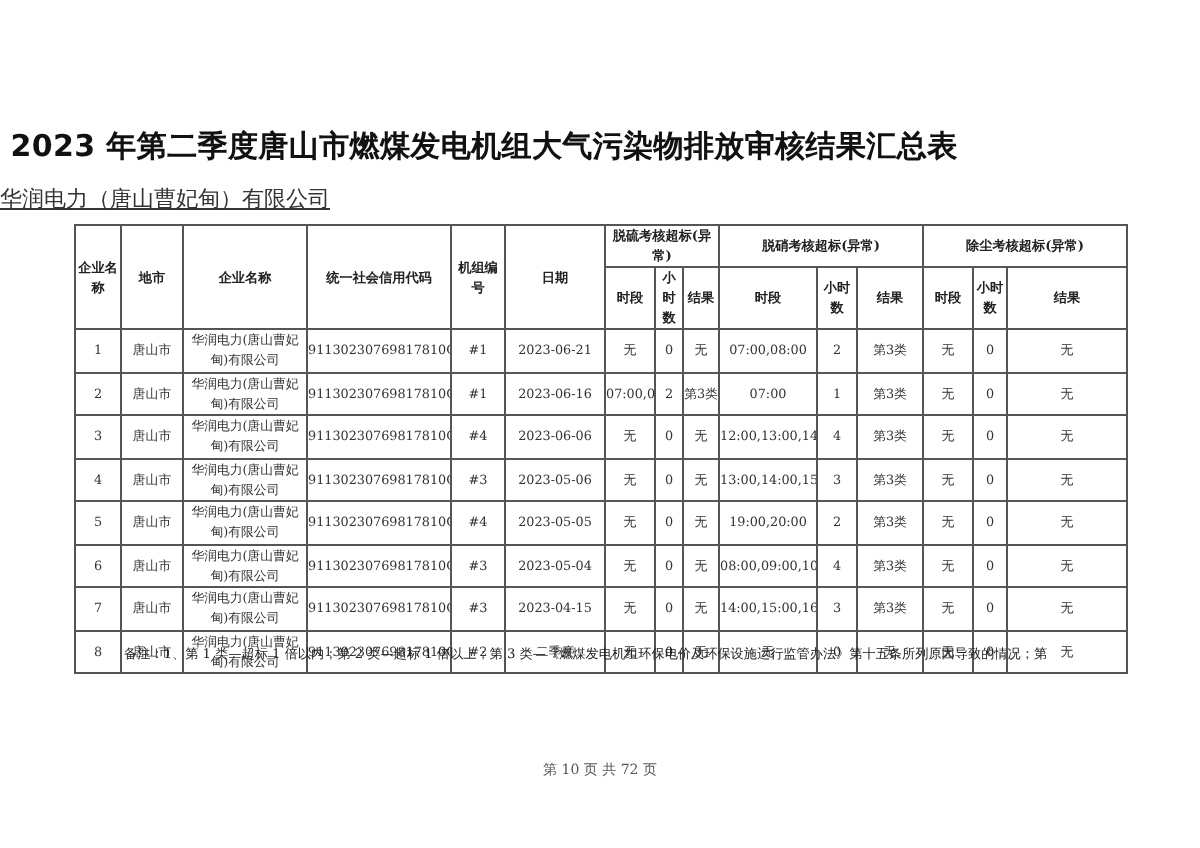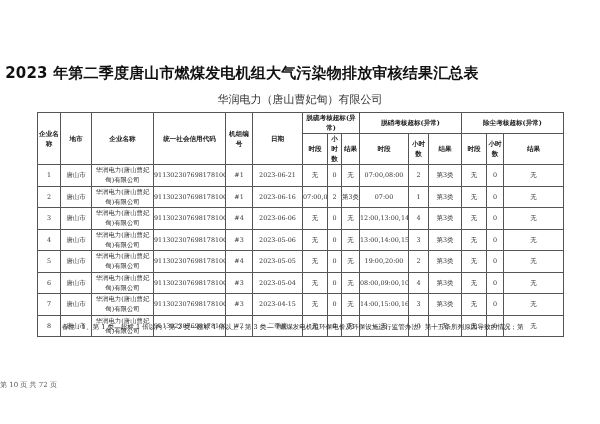--- a/index.html
+++ b/index.html
@@ -1,36 +1,36 @@
 <!DOCTYPE html>
 <html><head>
 <meta charset="utf-8">
 <style>
   html, body { margin: 0; padding: 0; background: #ffffff; }
   body { width: 600px; height: 424px; position: relative; overflow: hidden;
          font-family: "DejaVu Serif", "Liberation Serif", serif; color: #222; }
   .title { position: absolute; top: 64px; left: 0; width: 484px; text-align: center;
            font-family: "DejaVu Sans", "Liberation Sans", sans-serif; font-weight: bold;
            font-size: 15px; color: #111; letter-spacing: 0.2px; }
-  .subtitle { position: absolute; top: 92px; left: 0; width: 600px; text-align: center;
-              font-size: 11px; color: #333; }
+  .subtitle { position: absolute; top: 92px; left: 0; width: 600px; 
+              font-size: 11px; color: #333; text-decoration: underline; }
   table.main { position: absolute; top: 112px; left: 37px; width: 526px;
                border-collapse: collapse; table-layout: fixed; }
   table.main th, table.main td { border: 1px solid #555; text-align: center; vertical-align: middle;
                padding: 0; line-height: 10px; overflow: hidden; }
   table.main th { font-size: 6.6px; font-weight: bold; color: #222; }
   table.main td { font-size: 6.4px; color: #333; }
   tr.h1 th { height: 11px; }
   tr.h2 th { height: 20px; }
   tr.row td { height: 20.5px; }
   td.small { font-size: 5.6px; line-height: 8px; }
   td.name { font-size: 6.2px; line-height: 9px; }
   .note { position: absolute; top: 322px; left: 62px; width: 500px; font-size: 6.6px;
           line-height: 11px; color: #222; }
-  .footer { position: absolute; top: 380px; left: 0; width: 600px; 
+  .footer { position: absolute; top: 380px; left: 0; width: 600px; text-align: center;
             font-size: 7px; color: #555; }
 </style>
 </head>
 <body>
 
 <div class="title">2023 年第二季度唐山市燃煤发电机组大气污染物排放审核结果汇总表</div>
 <div class="subtitle">华润电力（唐山曹妃甸）有限公司</div>
 
 <table class="main">
   <colgroup>

